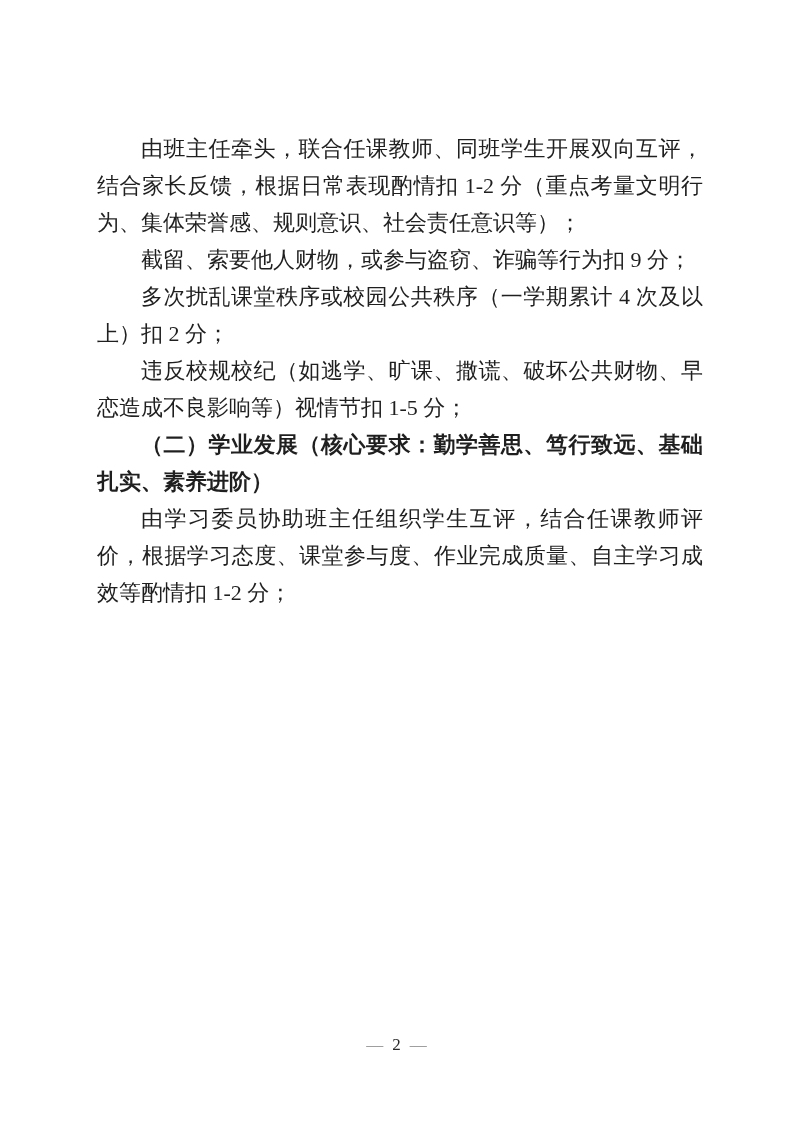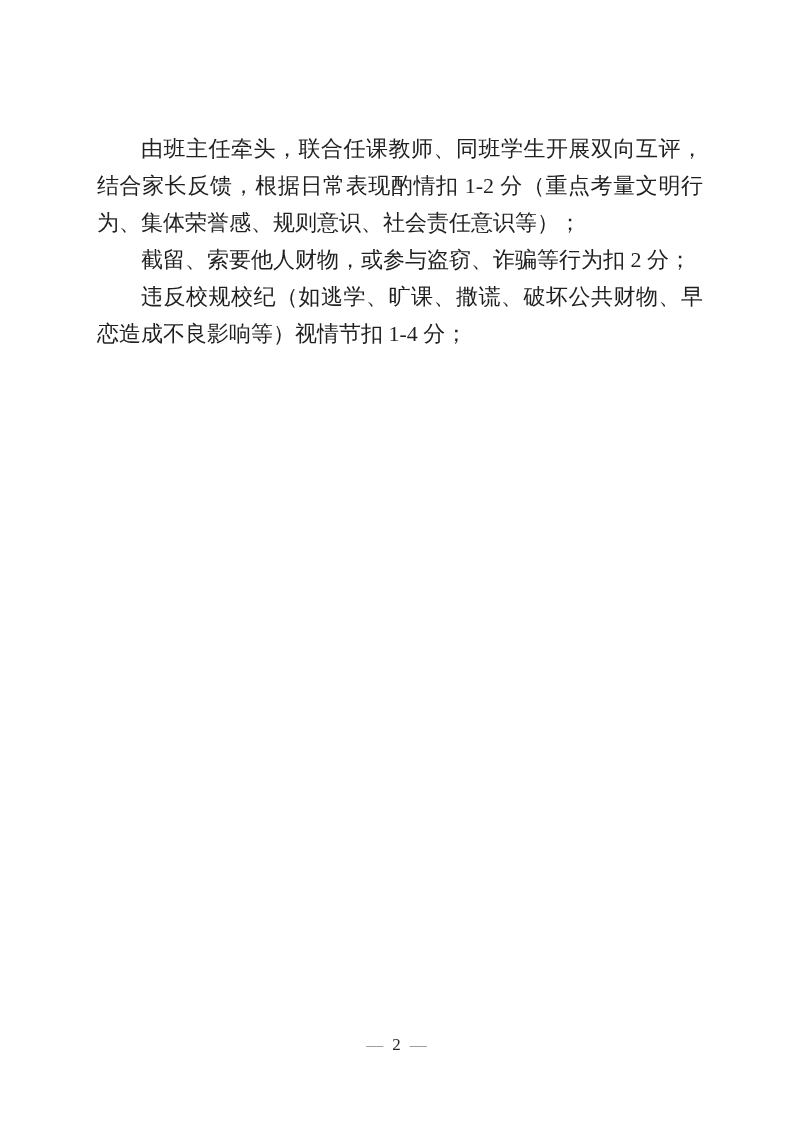--- a/index.html
+++ b/index.html
@@ -54,20 +54,23 @@
   .footer .num {
     color: #2a2a2a;
   }
 </style>
 </head>
 <body>
 
 <div class="page">
   <div class="body-text">
     <p>由班主任牵头，联合任课教师、同班学生开展双向互评，结合家长反馈，根据日常表现酌情扣 1-2 分（重点考量文明行为、集体荣誉感、规则意识、社会责任意识等）；</p>
-    <p>截留、索要他人财物，或参与盗窃、诈骗等行为扣 2 分；</p>
-    <p>违反校规校纪（如逃学、旷课、撒谎、破坏公共财物、早恋造成不良影响等）视情节扣 1-4 分；</p>
+    <p>截留、索要他人财物，或参与盗窃、诈骗等行为扣 9 分；</p>
+    <p>多次扰乱课堂秩序或校园公共秩序（一学期累计 4 次及以上）扣 2 分；</p>
+    <p>违反校规校纪（如逃学、旷课、撒谎、破坏公共财物、早恋造成不良影响等）视情节扣 1-5 分；</p>
+    <p class="heading">（二）学业发展（核心要求：勤学善思、笃行致远、基础扎实、素养进阶）</p>
+    <p>由学习委员协助班主任组织学生互评，结合任课教师评价，根据学习态度、课堂参与度、作业完成质量、自主学习成效等酌情扣 1-2 分；</p>
   </div>
 
   <div class="footer">
     <span class="dash">—</span><span class="num">2</span><span class="dash">—</span>
   </div>
 </div>
 
 </body></html>

